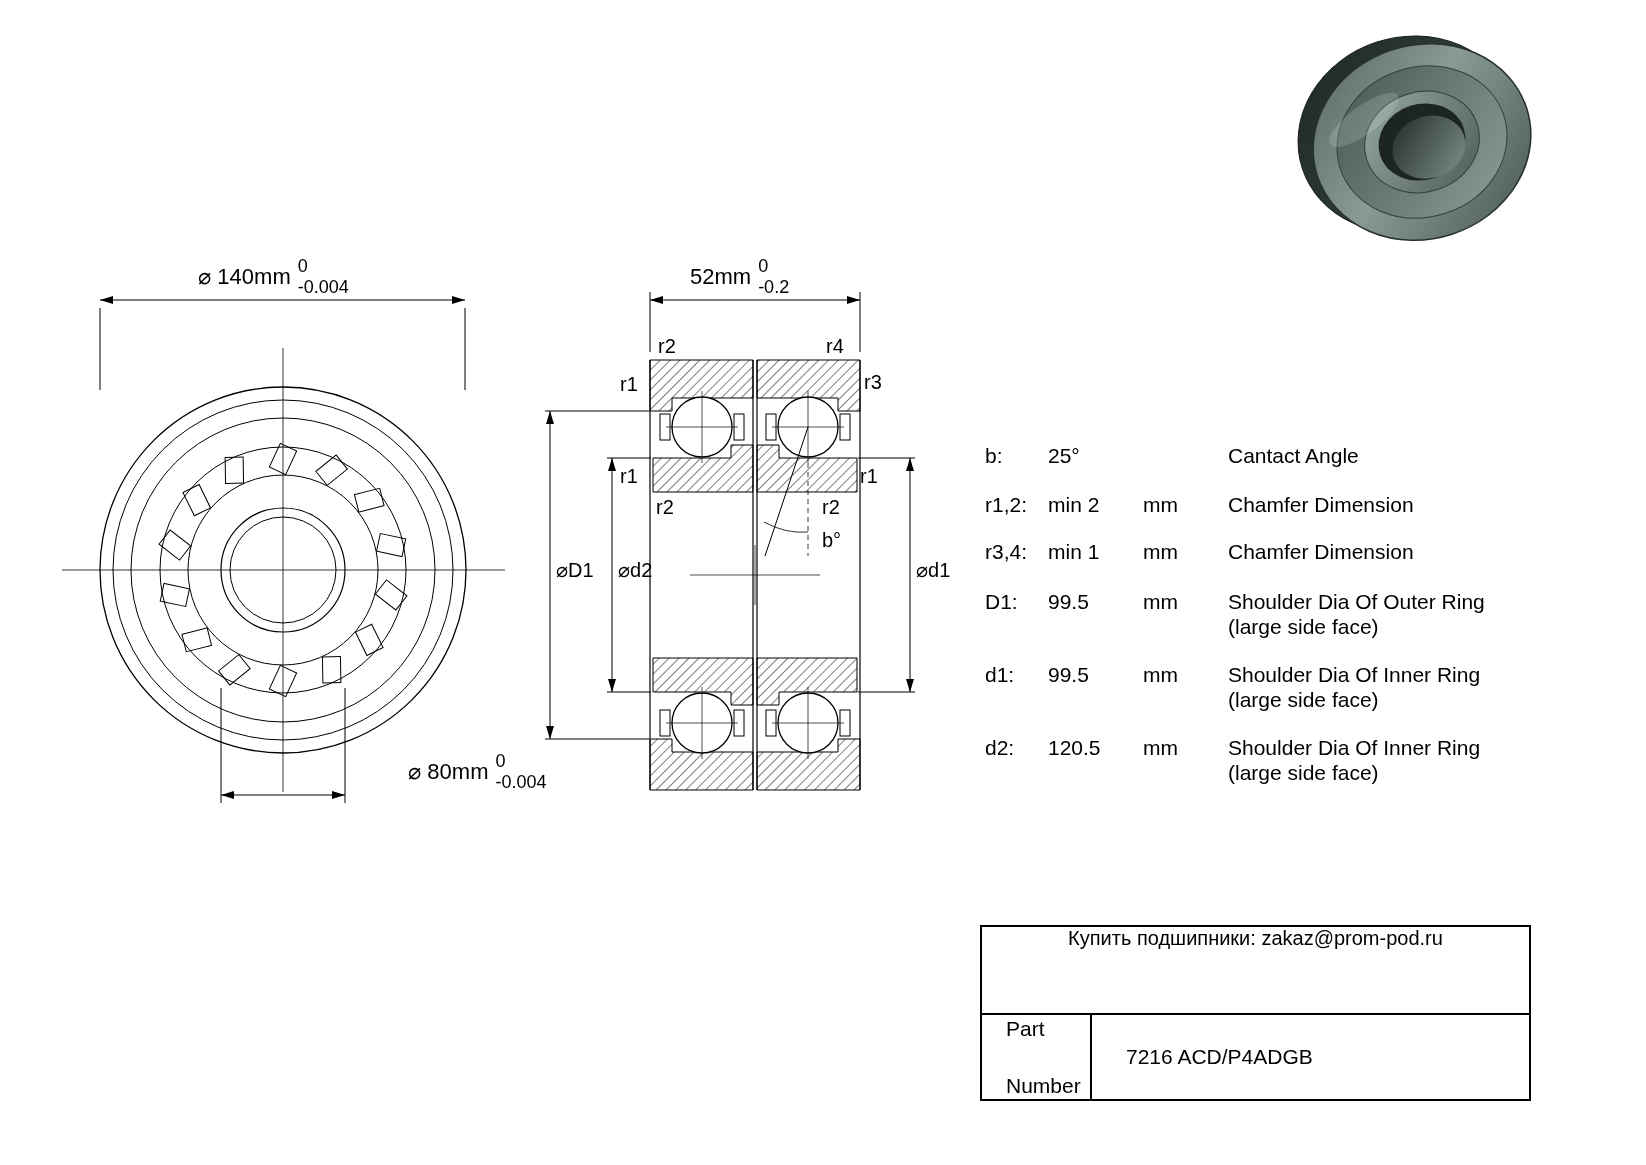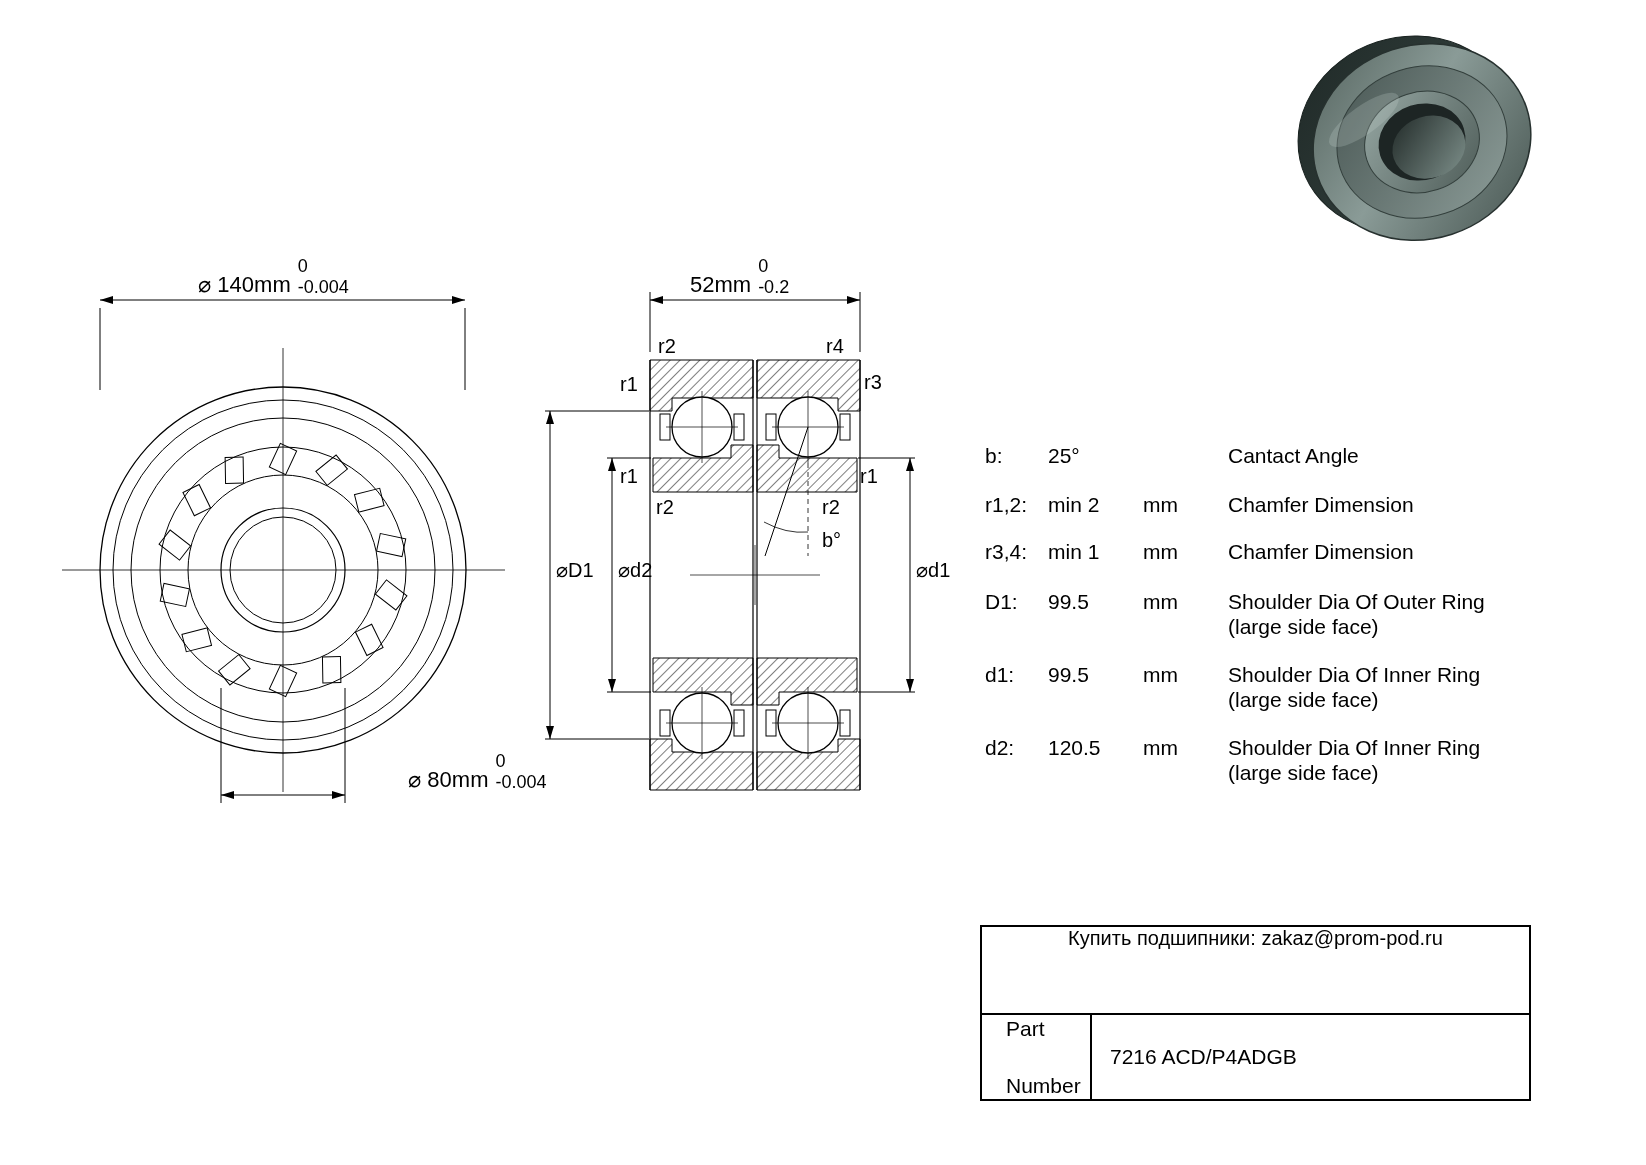--- a/index.html
+++ b/index.html
@@ -1,38 +1,38 @@
 <!DOCTYPE html>
 <html><head>
 <meta charset="utf-8">
 <style>
   html,body{margin:0;padding:0;background:#fff}
   .canvas{position:relative;width:1646px;height:1165px;background:#fff;
           font-family:"Liberation Sans","DejaVu Sans",sans-serif;color:#000;overflow:hidden}
   svg.drawing{position:absolute;left:0;top:0}
   .lbl{position:absolute;font-size:20px;line-height:1;white-space:nowrap}
-  .dim{position:absolute;display:flex;align-items:flex-end;gap:7px;font-size:22px;line-height:1.1;white-space:nowrap}
+  .dim{position:absolute;display:flex;align-items:center;gap:7px;font-size:22px;line-height:1.1;white-space:nowrap}
   .dim .tol{display:flex;flex-direction:column;align-items:flex-start;font-size:18px;line-height:1.15}
   .spec-row{position:absolute;font-size:21px;line-height:25px}
   .spec-row span{position:absolute;top:0;white-space:nowrap}
   .spec-row .p{left:0}
   .spec-row .v{left:63px}
   .spec-row .u{left:158px}
   .spec-row .dd{left:243px}
   .spec-row .dd2{left:243px;top:25px}
   .titleblock{position:absolute;left:980px;top:925px;width:551px;height:176px;
               border:2px solid #000;box-sizing:border-box;background:#fff}
   .tb-top{height:88px;border-bottom:2px solid #000;box-sizing:border-box;
           display:flex;align-items:flex-start;justify-content:center;font-size:20px}
   .tb-bottom{display:flex;height:84px}
   .tb-label{width:110px;border-right:2px solid #000;box-sizing:border-box;
             display:flex;flex-direction:column;justify-content:space-between;
             padding-left:24px;font-size:21px;line-height:27px}
   .tb-info{flex:1;display:flex;flex-direction:column;justify-content:center;
-           padding-left:18px;gap:9px}
+           padding-left:34px;gap:9px}
   .tb-pn{font-size:21px}
   .tb-type{font-size:19px}
 </style>
 </head>
 <body>
 
 <div class="canvas">
 
 <svg class="drawing" width="1646" height="1165" viewBox="0 0 1646 1165">
   <defs>

